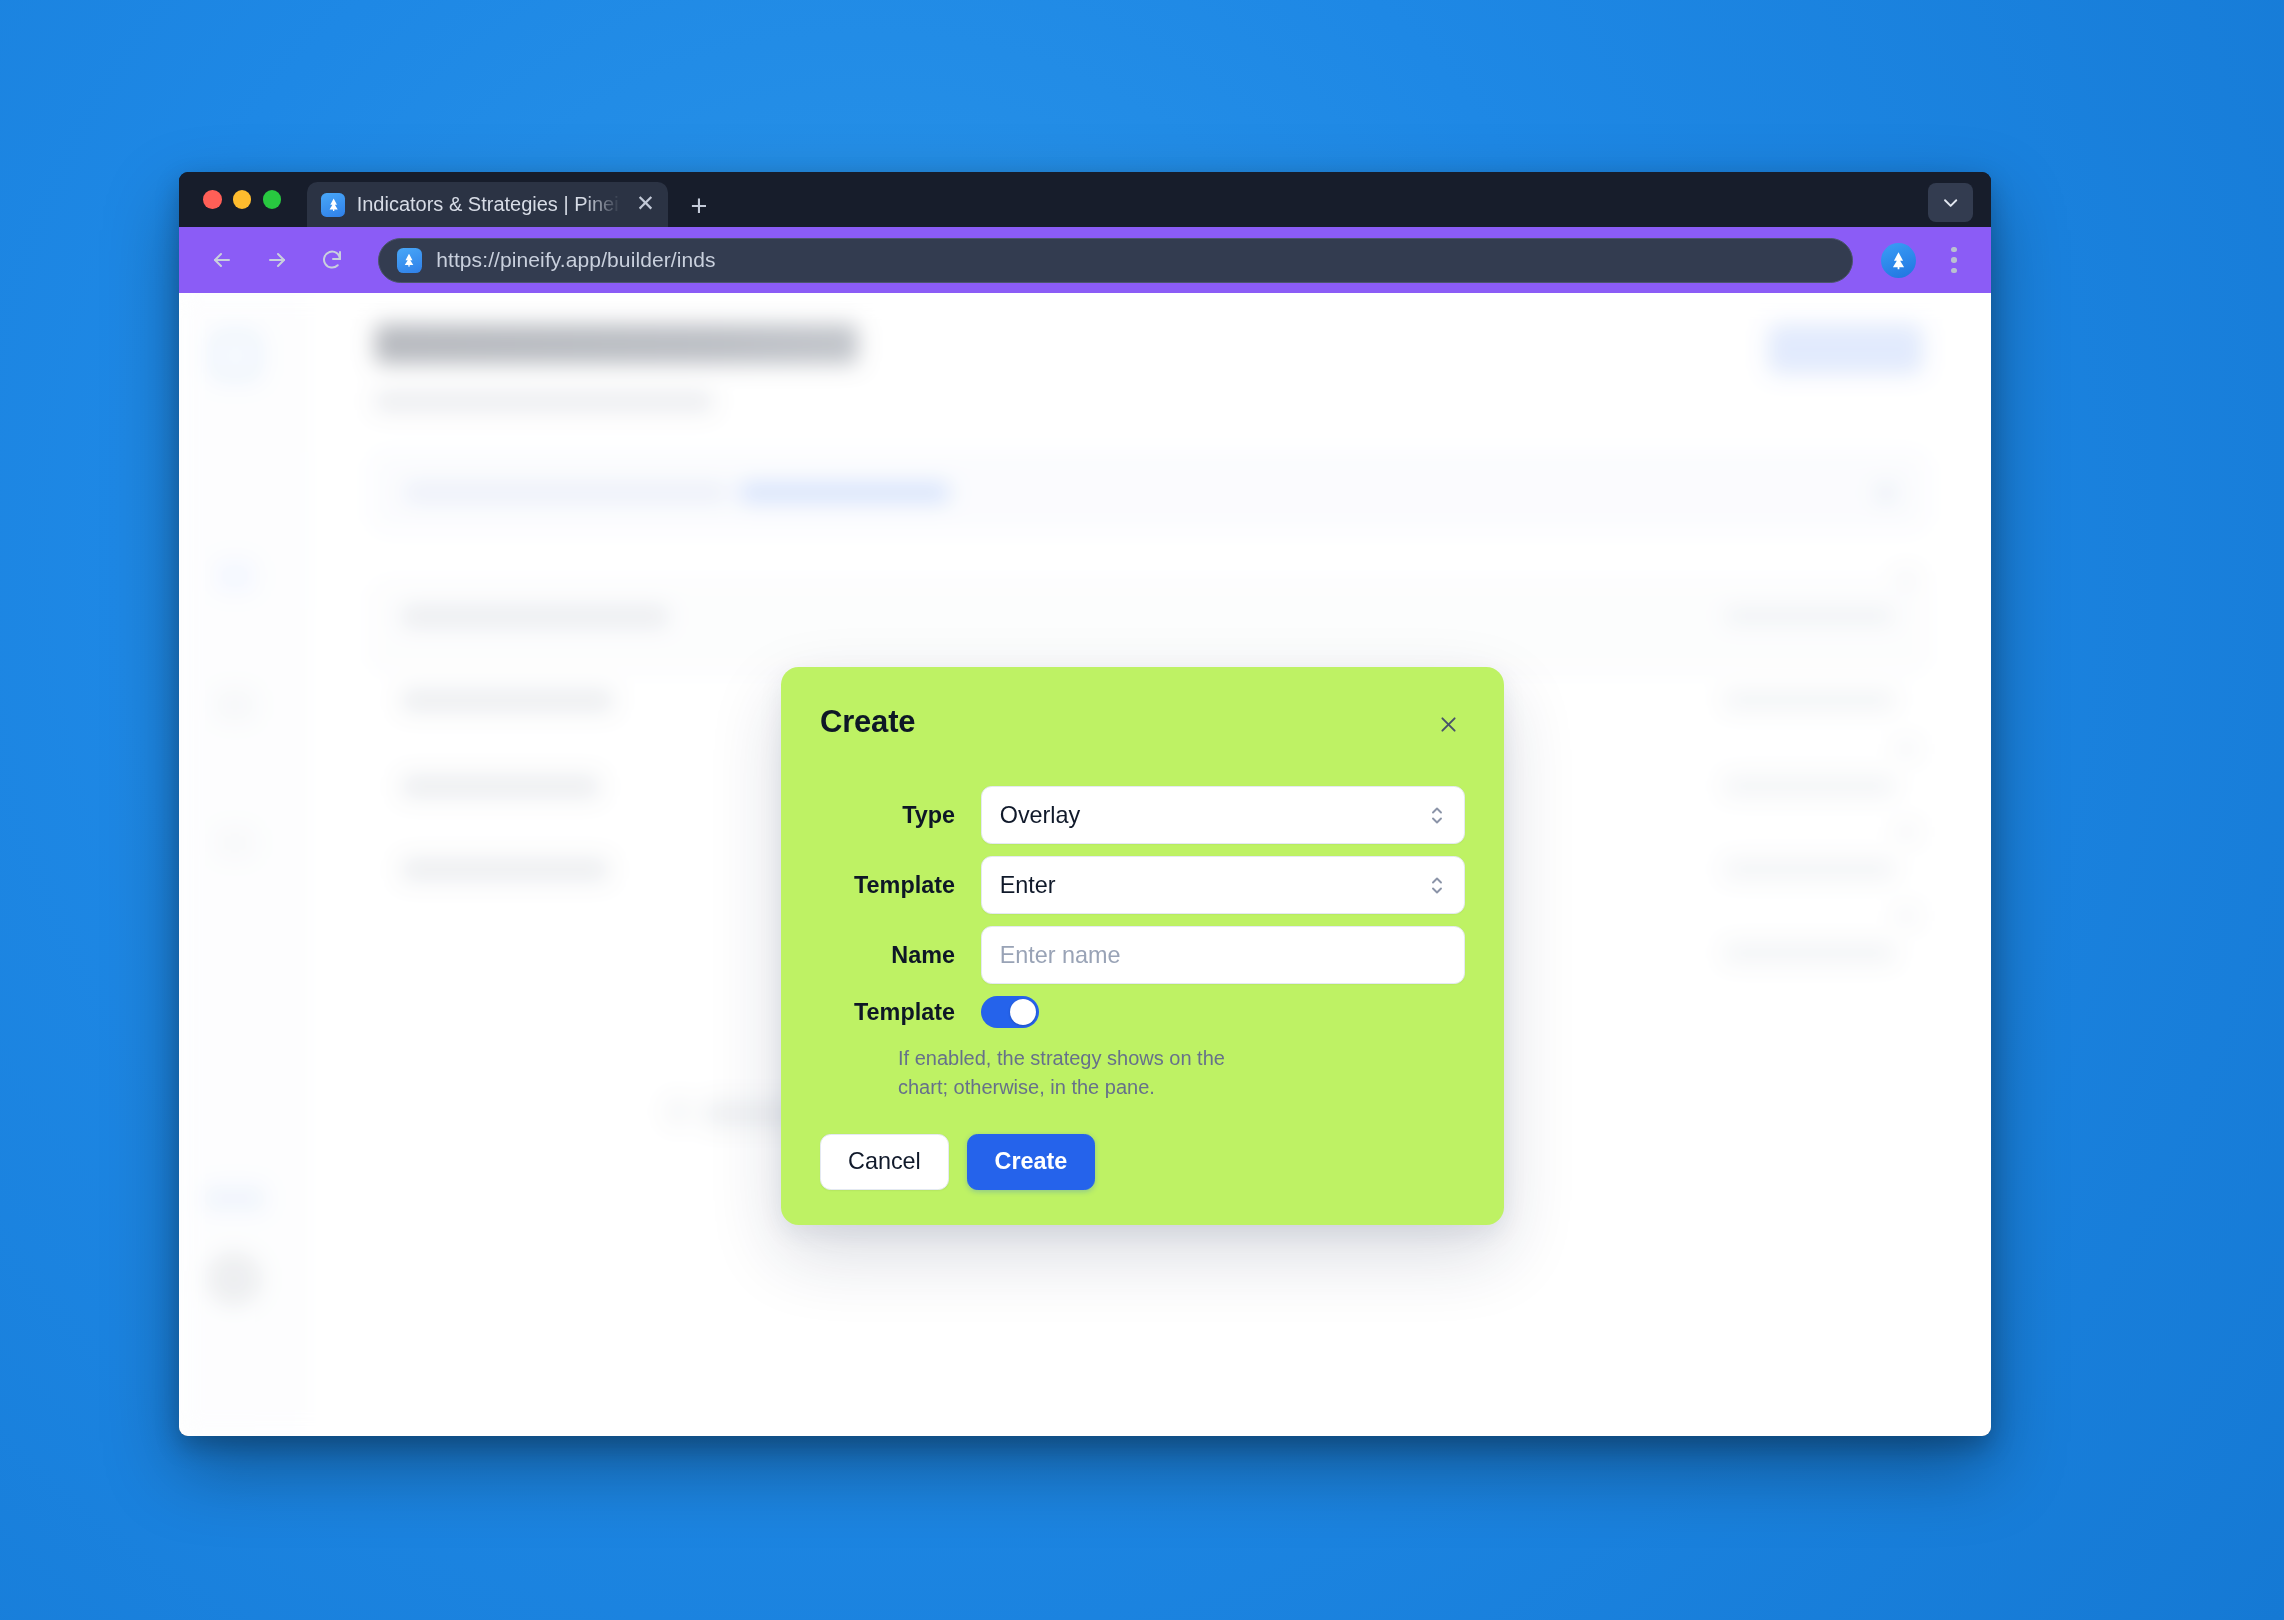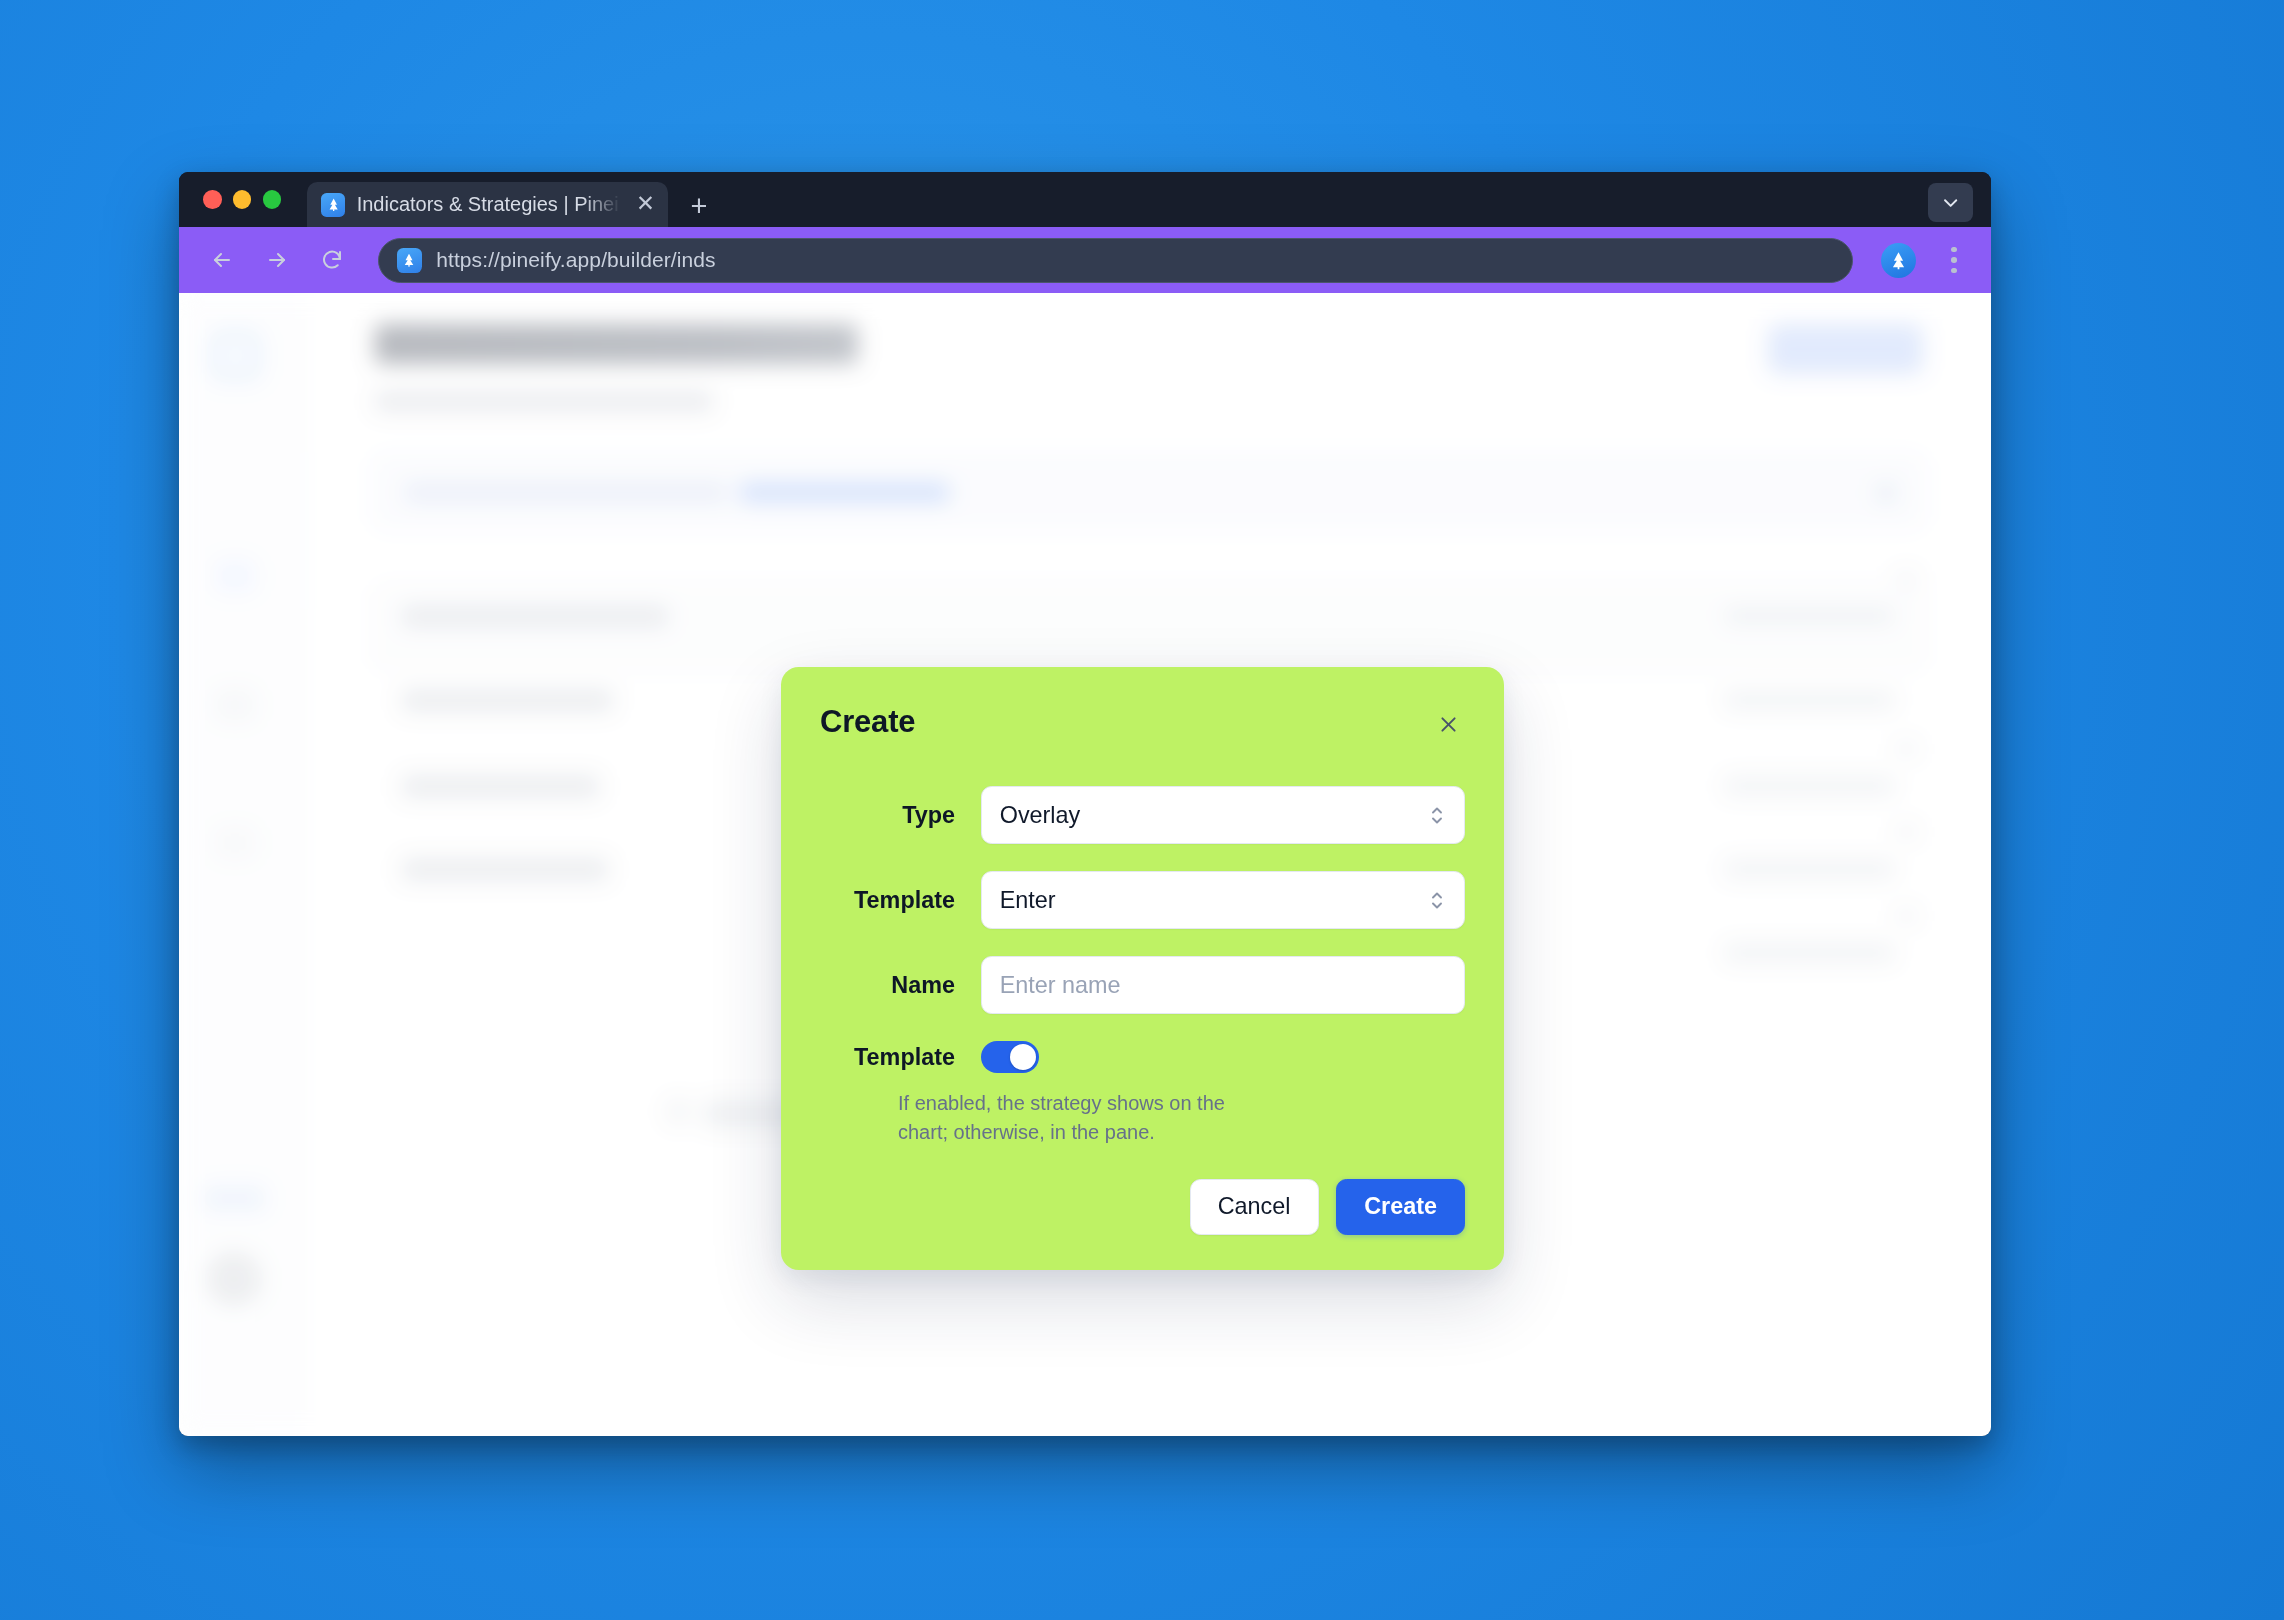--- a/index.html
+++ b/index.html
@@ -272,21 +272,21 @@
   }
   .modal-close {
     width: 34px; height: 34px; margin-top: 3.2px;
     display: flex; align-items: center; justify-content: center;
     color: #48526a;
   }
   .modal-close svg { width: 21px; height: 21px; display: block; }
 
   .field-row {
     display: flex; align-items: center;
-    margin-bottom: 27px;
+    margin-bottom: 12px;
   }
   .field-label {
     width: 161px; flex: 0 0 161px;
     text-align: right;
     padding-right: 26px;
     font-size: 23.4px; font-weight: 700; color: #0e1726;
   }
 
   .control { flex: 1 1 auto; }
 
@@ -331,21 +331,21 @@
     padding-left: 0;
     font-size: 20px;
     line-height: 1.44;
     color: #66718a;
     max-width: 370px;
     margin-top: 16px;
     margin-bottom: 32px;
   }
 
   .modal-actions {
-    display: flex; justify-content: flex-end; align-items: center; gap: 17.7px;
+    display: flex; align-items: center; gap: 17.7px;
     margin-top: 32px;
   }
   .btn {
     height: 56px;
     border-radius: 10.5px;
     font-size: 23.4px;
     display: flex; align-items: center; justify-content: center;
     padding: 0 27px;
   }
   .btn-cancel {

